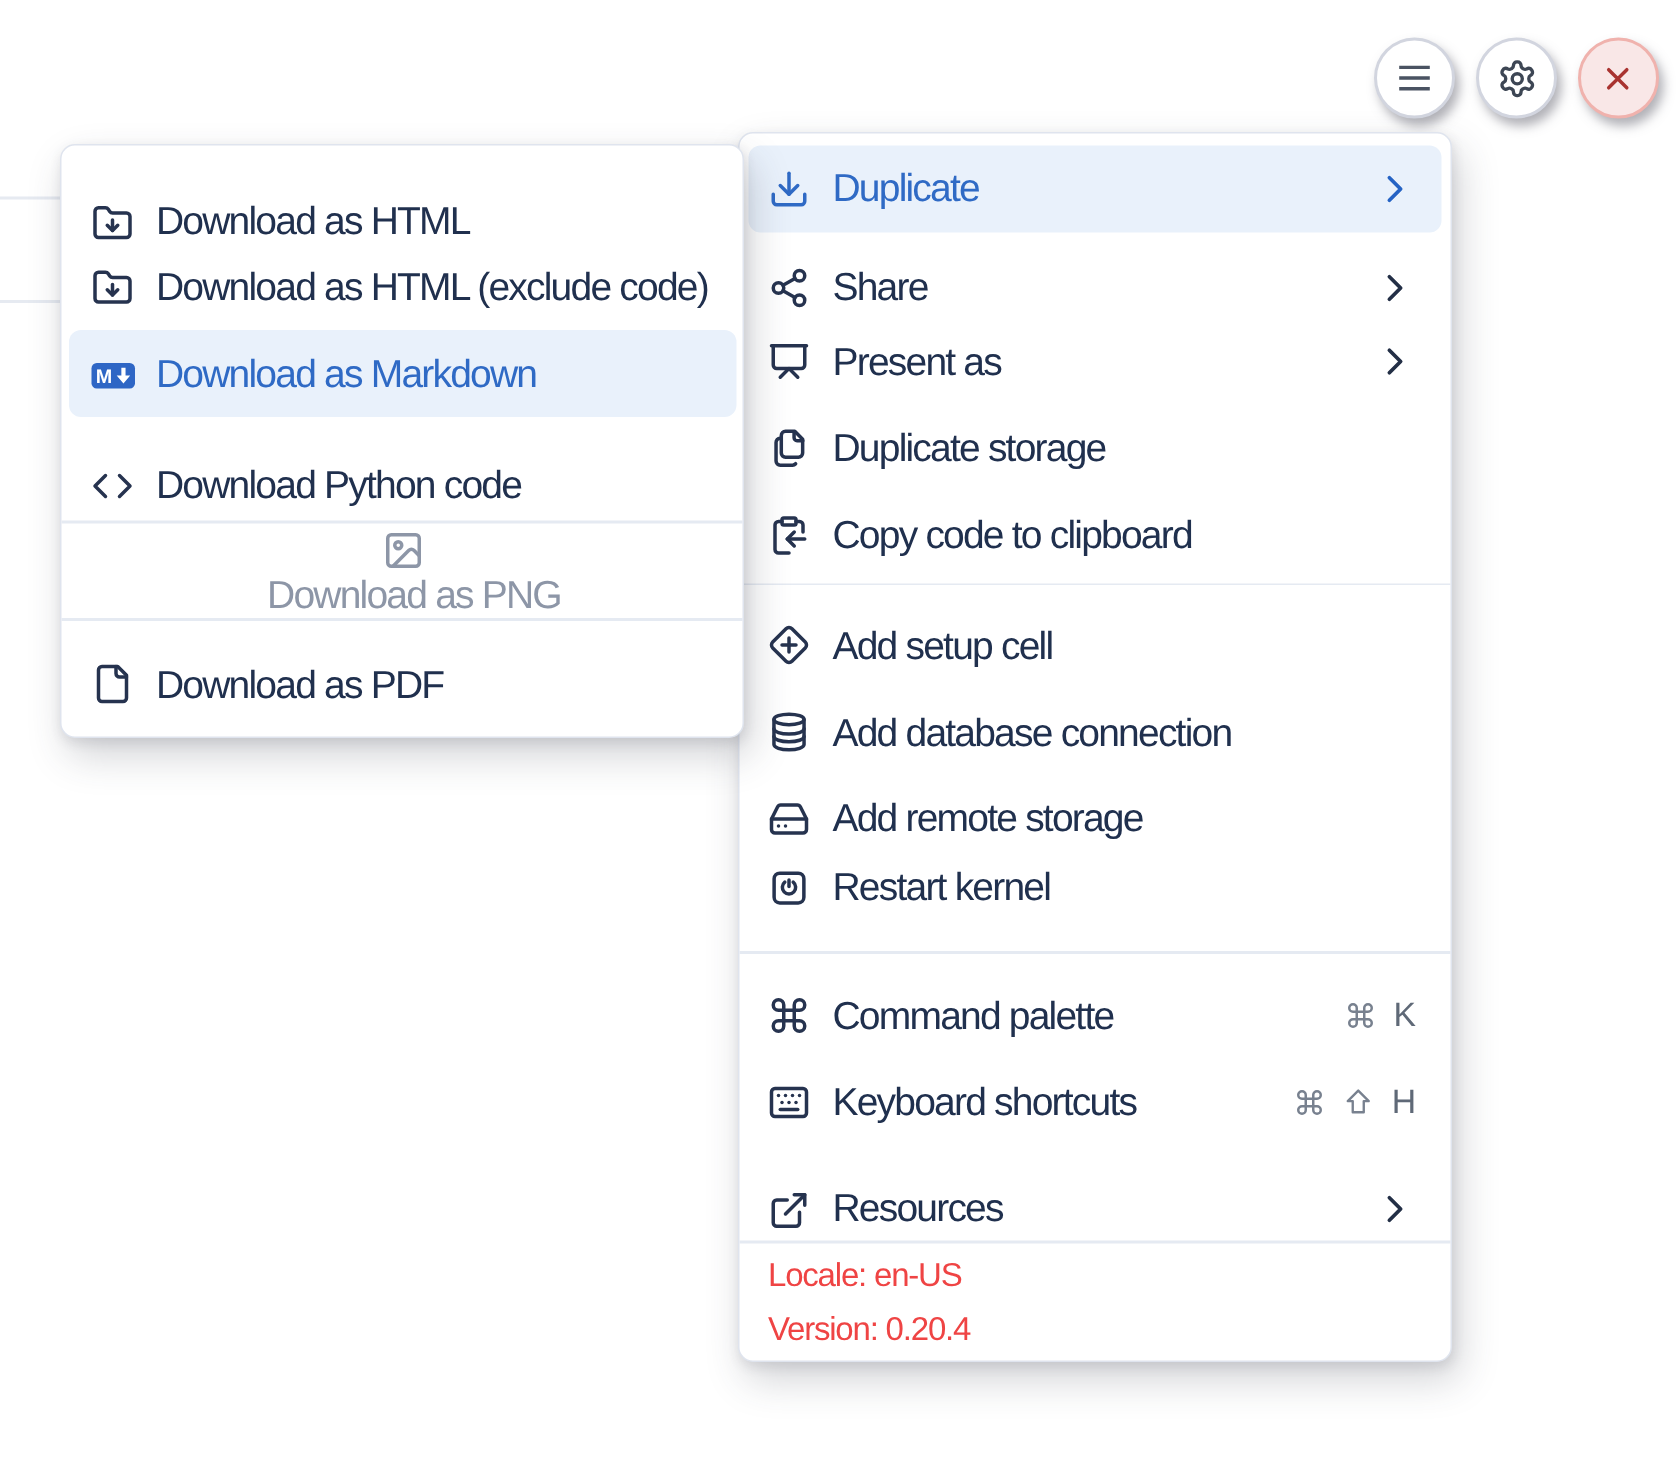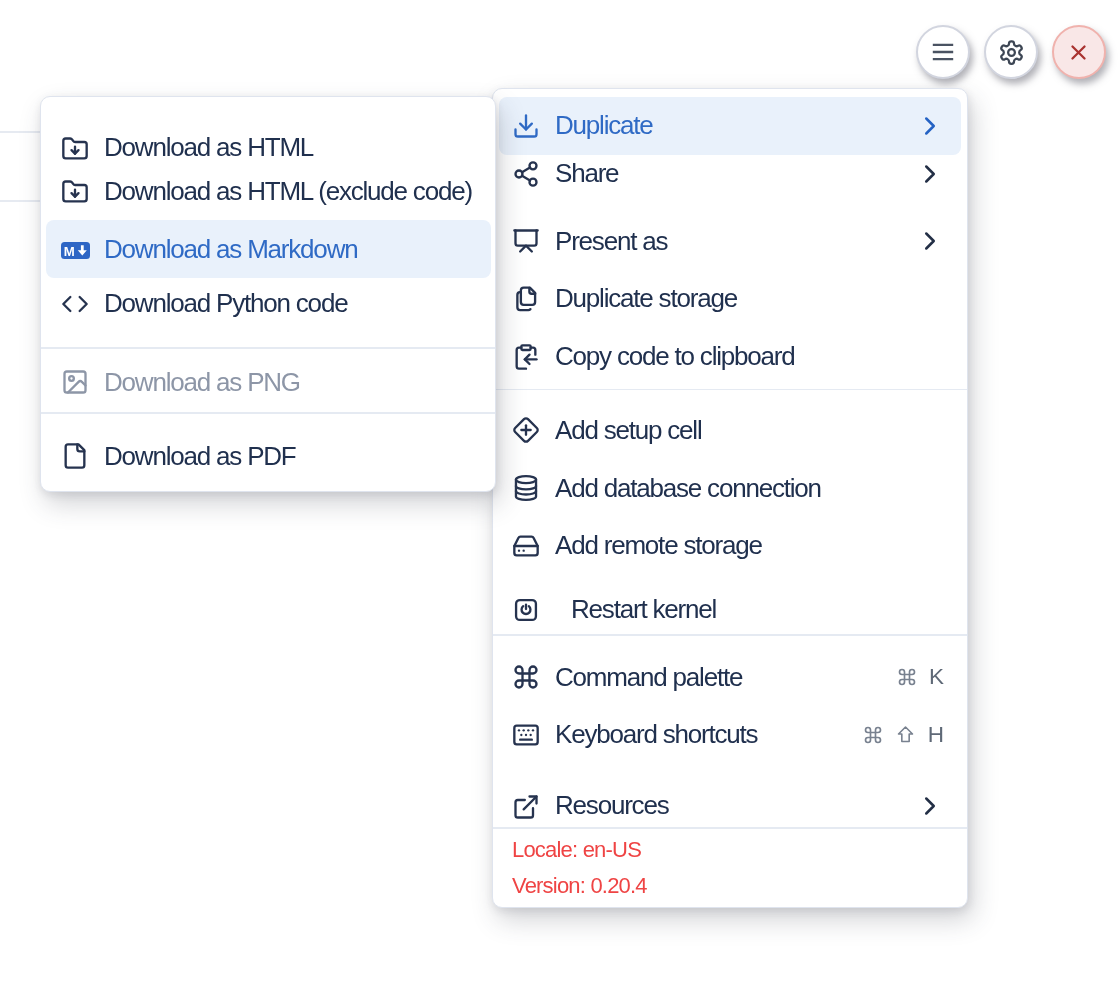--- a/index.html
+++ b/index.html
@@ -69,21 +69,21 @@
       <svg class="ic" viewBox="0 0 24 24" fill="none" stroke="currentColor" stroke-width="2" stroke-linecap="round" stroke-linejoin="round">
         <path d="M21 15v4a2 2 0 0 1-2 2H5a2 2 0 0 1-2-2v-4"></path>
         <polyline points="7 10 12 15 17 10"></polyline>
         <line x1="12" y1="15" x2="12" y2="3"></line>
       </svg>
       <span>Duplicate</span>
       <svg class="chev" viewBox="0 0 24 24" fill="none" stroke="currentColor" stroke-width="2" stroke-linecap="round" stroke-linejoin="round">
         <path d="m9 18 6-6-6-6"></path>
       </svg>
     </div>
-  <div class="row" style="top:56px;">
+  <div class="row" style="top:74px;">
       <svg class="ic" viewBox="0 0 24 24" fill="none" stroke="currentColor" stroke-width="2" stroke-linecap="round" stroke-linejoin="round">
         <circle cx="18" cy="5" r="3"></circle>
         <circle cx="6" cy="12" r="3"></circle>
         <circle cx="18" cy="19" r="3"></circle>
         <line x1="8.59" y1="13.51" x2="15.42" y2="17.49"></line>
         <line x1="15.41" y1="6.51" x2="8.59" y2="10.49"></line>
       </svg>
       <span>Share</span>
       <svg class="chev" viewBox="0 0 24 24" fill="none" stroke="currentColor" stroke-width="2" stroke-linecap="round" stroke-linejoin="round">
         <path d="m9 18 6-6-6-6"></path>
@@ -138,21 +138,21 @@
     </div>
   <div class="row" style="top:428px;">
       <svg class="ic" viewBox="0 0 24 24" fill="none" stroke="currentColor" stroke-width="2" stroke-linecap="round" stroke-linejoin="round">
         <line x1="22" y1="12" x2="2" y2="12"></line>
         <path d="M5.45 5.11 2 12v6a2 2 0 0 0 2 2h16a2 2 0 0 0 2-2v-6l-3.45-6.89A2 2 0 0 0 16.76 4H7.24a2 2 0 0 0-1.79 1.11z"></path>
         <line x1="6" y1="16" x2="6.01" y2="16"></line>
         <line x1="10" y1="16" x2="10.01" y2="16"></line>
       </svg>
       <span>Add remote storage</span>
     </div>
-  <div class="row" style="top:492px;gap:16px;">
+  <div class="row" style="top:474px;">
       <svg class="ic" viewBox="0 0 24 24" fill="none" stroke="currentColor" stroke-width="2" stroke-linecap="round" stroke-linejoin="round">
         <rect x="3.5" y="3.5" width="17" height="17" rx="3.2"></rect>
         <path d="M12 7.4v3.8"></path>
         <path d="M9.6 8.7a3.8 3.8 0 1 0 4.8 0"></path>
       </svg>
       <span>Restart kernel</span>
     </div>
   <div class="sep" style="top:545px;"></div>
   <div class="row" style="top:559.4px;">
       <svg class="ic" viewBox="0 0 24 24" fill="none" stroke="currentColor" stroke-width="2" stroke-linecap="round" stroke-linejoin="round">
@@ -224,29 +224,29 @@
     </div>
   <div class="row hl" style="top:123.4px;">
       <span class="mdb">
         <svg viewBox="0 0 29 17.5" style="width:29px;height:17.5px;">
           <text x="2.8" y="13.6" font-family="Liberation Sans" font-size="13.2" font-weight="bold" fill="#fff">M</text>
           <polygon fill="#fff" points="19.9,3.2 22.7,3.2 22.7,8.3 25.8,8.3 21.3,13.6 16.8,8.3 19.9,8.3"></polygon>
         </svg>
       </span>
       <span>Download as Markdown</span>
     </div>
-  <div class="row" style="top:178px;align-items:center;">
+  <div class="row" style="top:198px;align-items:center;">
       <svg class="ic" viewBox="0 0 24 24" fill="none" stroke="currentColor" stroke-width="2" stroke-linecap="round" stroke-linejoin="round">
         <path d="m16 18 6-6-6-6"></path>
         <path d="m8 6-6 6 6 6"></path>
       </svg>
       <span>Download Python code</span>
     </div>
   <div class="sep" style="top:250px;"></div>
-  <div class="row dis" style="top:256.3px;">
+  <div class="row dis" style="top:256.3px;flex-direction:column;">
       <svg class="ic" viewBox="0 0 24 24" fill="none" stroke="currentColor" stroke-width="2" stroke-linecap="round" stroke-linejoin="round">
         <rect width="18" height="18" x="3" y="3" rx="2" ry="2"></rect>
         <circle cx="9" cy="9" r="2"></circle>
         <path d="m21 15-3.086-3.086a2 2 0 0 0-2.828 0L6 21"></path>
       </svg>
       <span>Download as PNG</span>
     </div>
   <div class="sep" style="top:315px;"></div>
   <div class="row" style="top:330.3px;">
       <svg class="ic" viewBox="0 0 24 24" fill="none" stroke="currentColor" stroke-width="2" stroke-linecap="round" stroke-linejoin="round">

